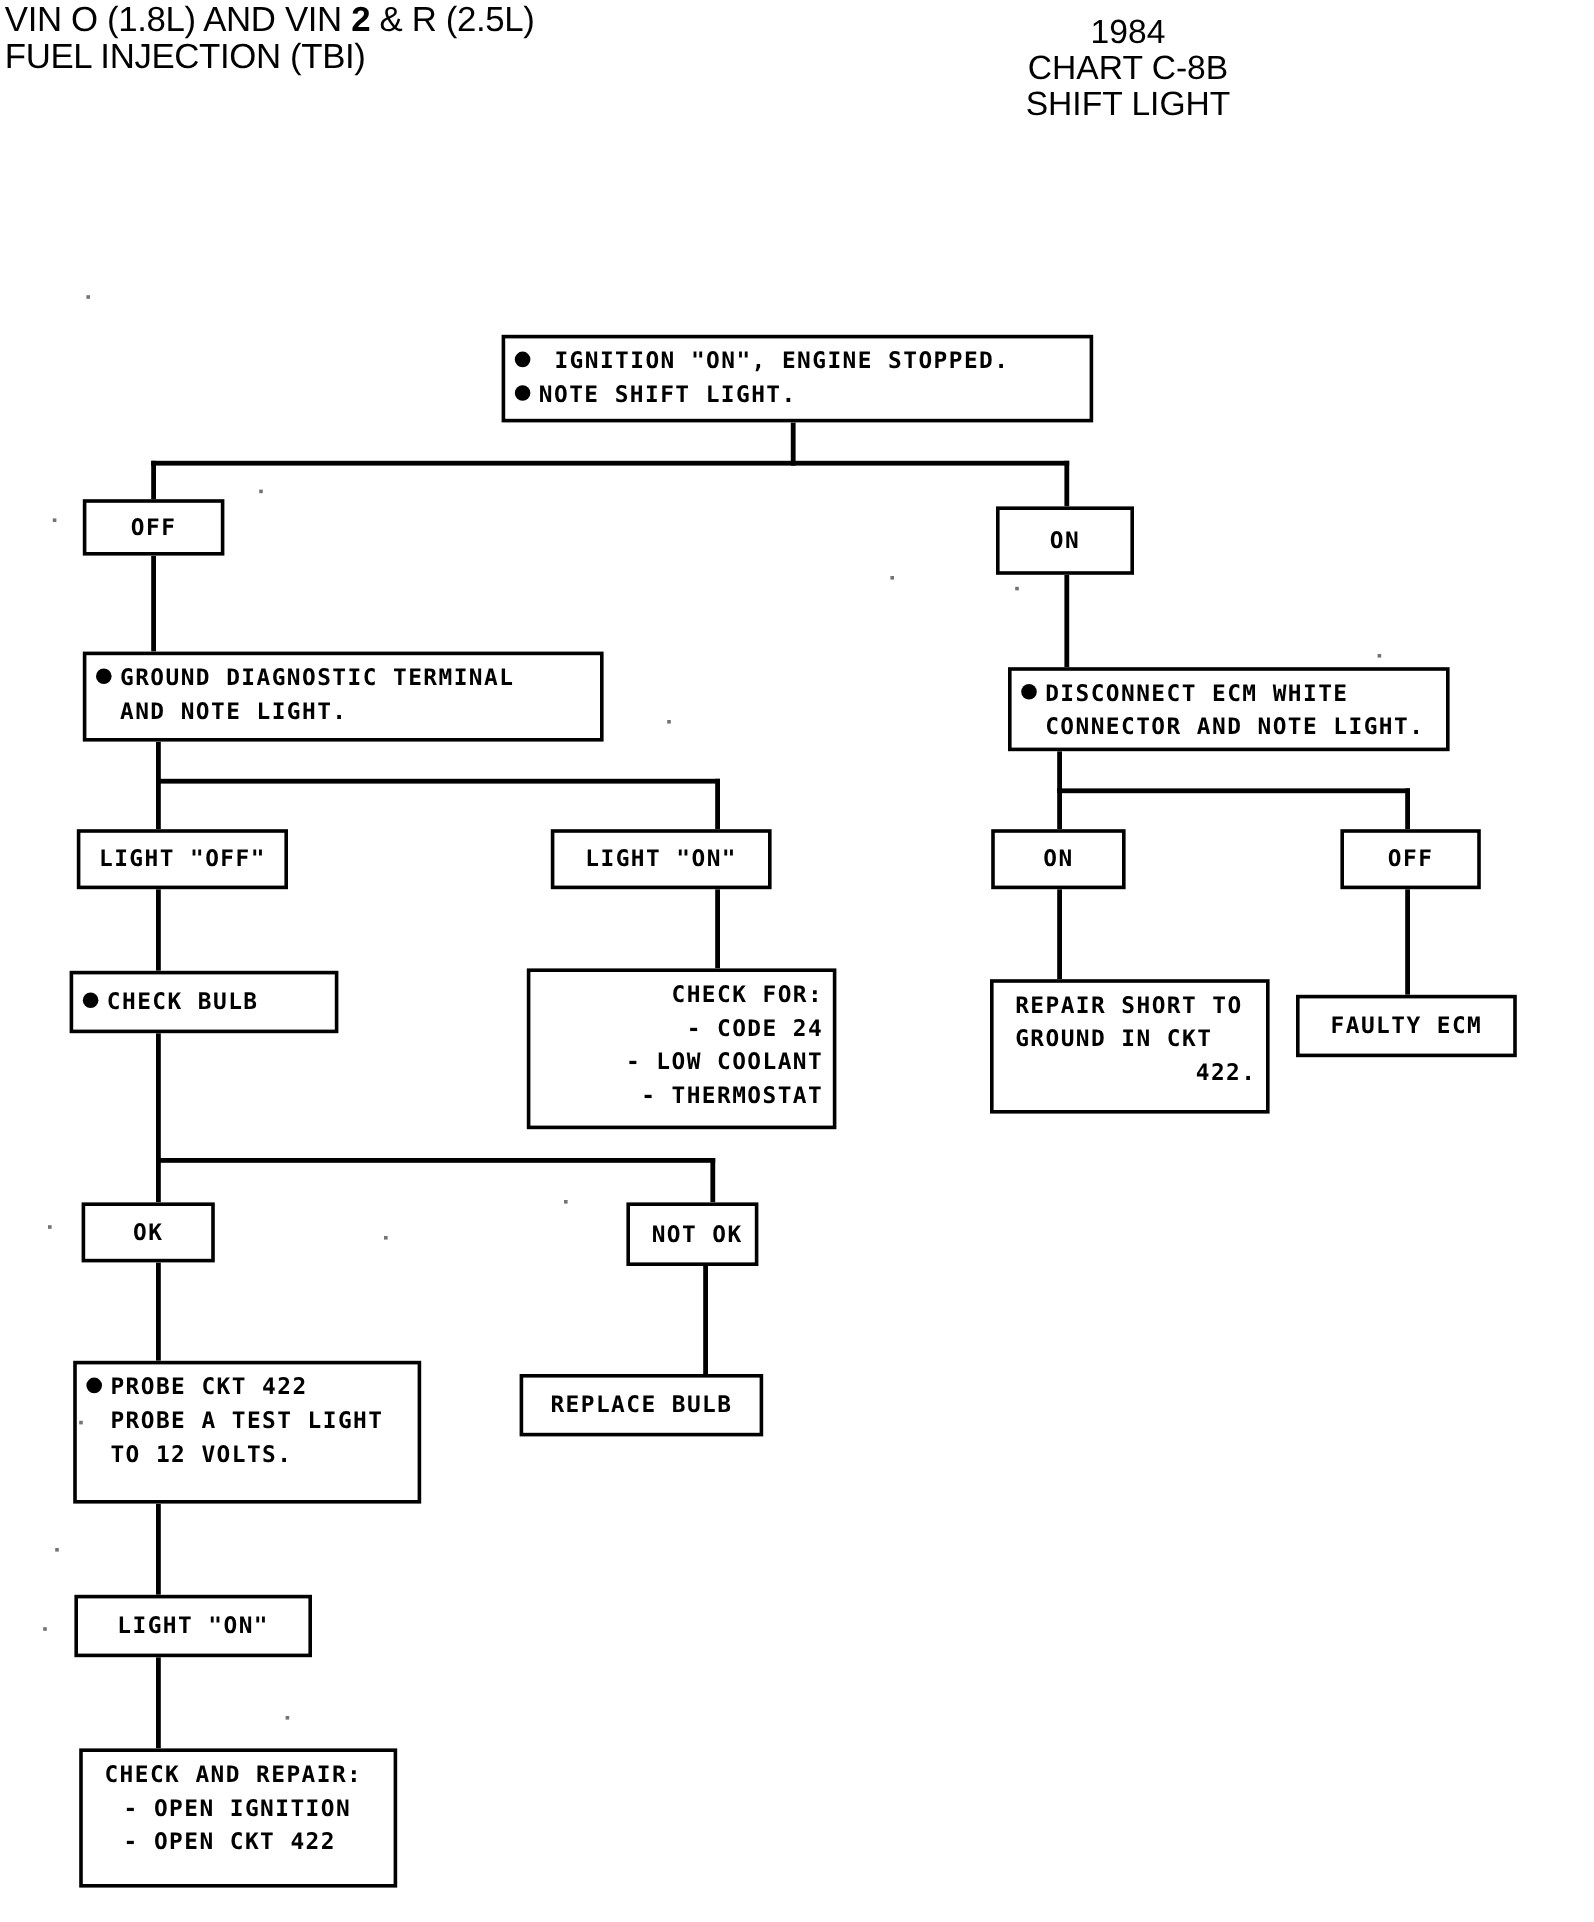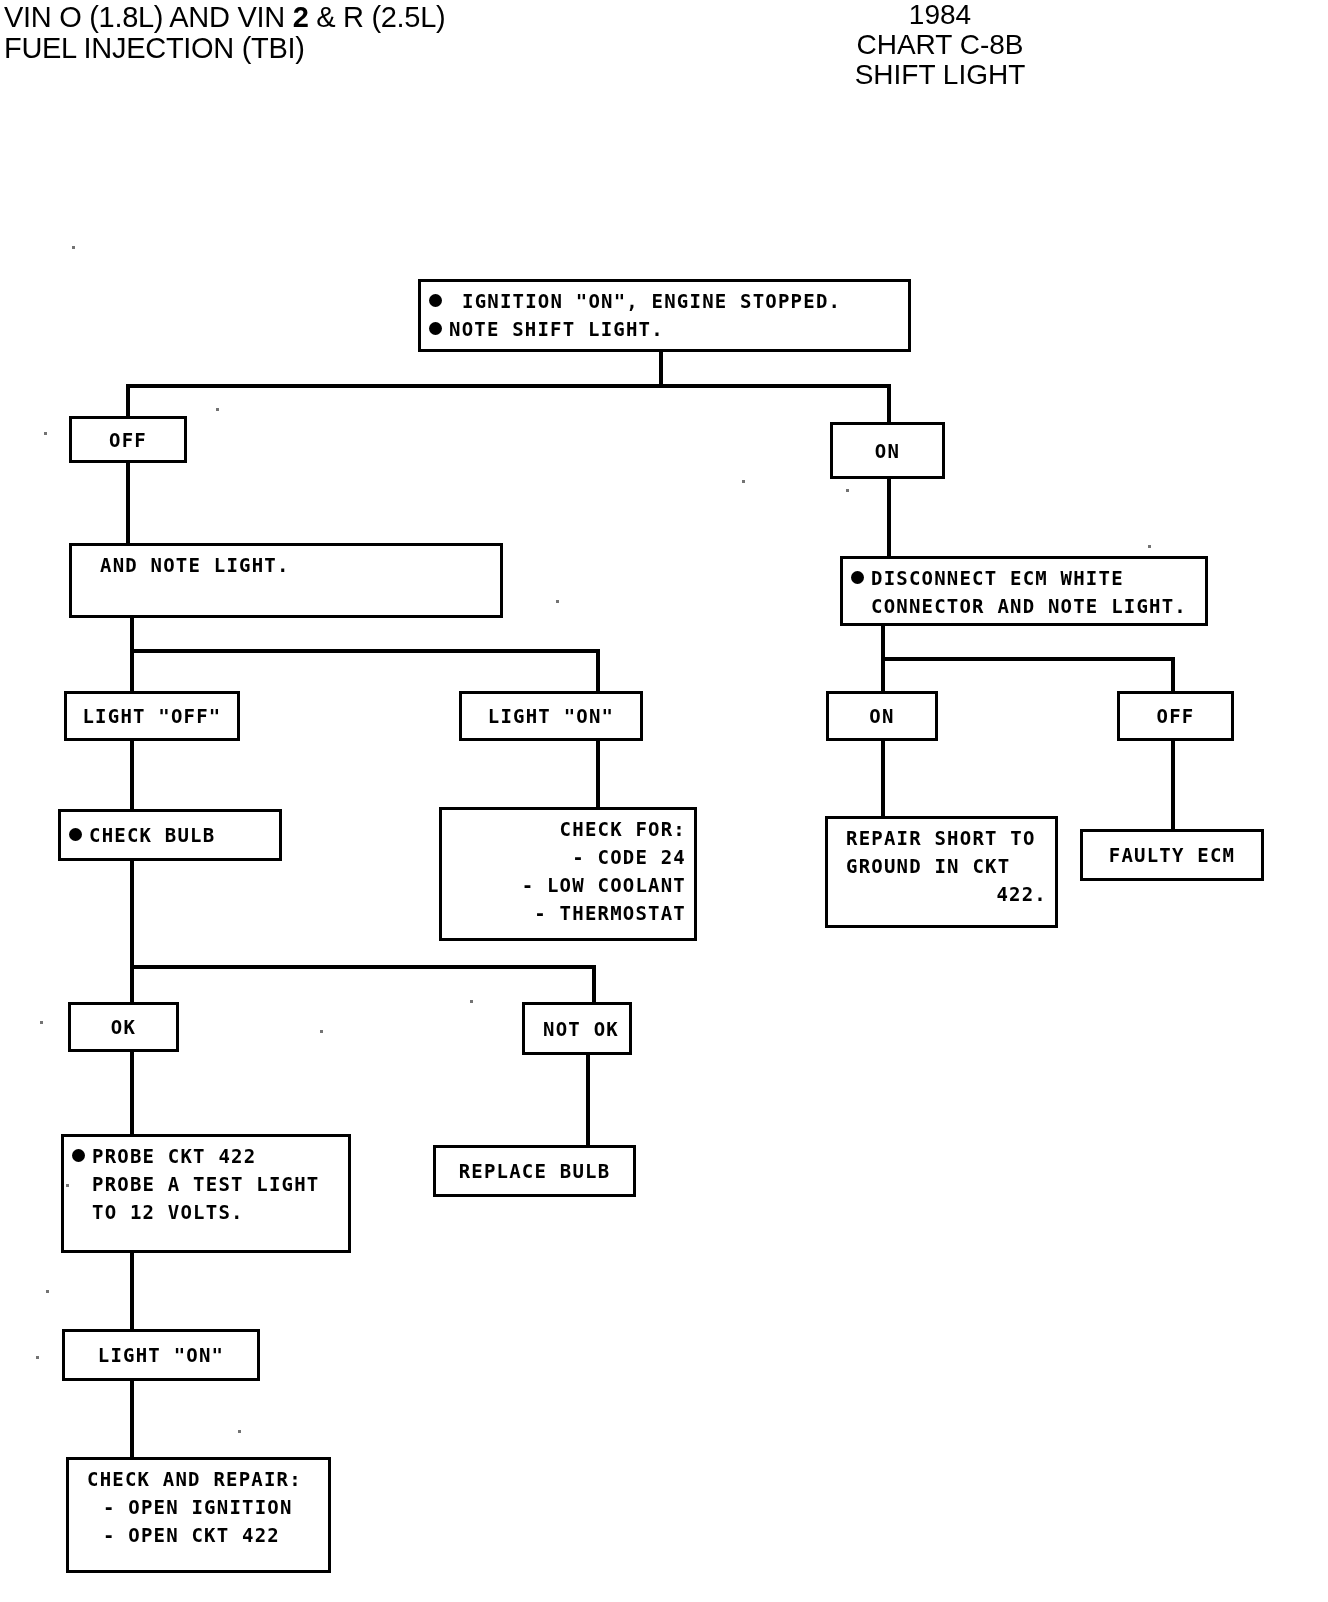--- a/index.html
+++ b/index.html
@@ -26,21 +26,21 @@
     font-size: 29px;
     line-height: 31px;
     letter-spacing: -0.3px;
     white-space: nowrap;
   }
   .hdr-left .bold { font-weight: bold; }
 
   .hdr-right {
     position: absolute;
     left: 800px;
-    top: 0;
+    top: 12px;
     width: 280px;
     font-size: 28px;
     line-height: 30px;
     text-align: center;
     white-space: nowrap;
   }
 
   
   .box {
     position: absolute;
@@ -155,20 +155,21 @@
 
   <div class="box center" style="left:69px; top:416px; width:118px; height:47px;">
     <span class="ln" style="width:100%;text-align:center;">OFF</span>
   </div>
 
   <div class="box center" style="left:830px; top:422px; width:115px; height:57px;">
     <span class="ln" style="width:100%;text-align:center;">ON</span>
   </div>
 
   <div class="box" style="left:69px; top:543px; width:434px; height:75px;">
+    <span class="ln"><span class="bullet"></span><span>GROUND DIAGNOSTIC TERMINAL</span></span>
     <span class="ln" style="padding-left:20px;">AND NOTE LIGHT.</span>
   </div>
 
   <div class="box" style="left:840px; top:556px; width:368px; height:70px;">
     <span class="ln"><span class="bullet"></span><span>DISCONNECT ECM WHITE</span></span>
     <span class="ln" style="padding-left:20px;">CONNECTOR AND NOTE LIGHT.</span>
   </div>
 
   <div class="box center" style="left:64px; top:691px; width:176px; height:50px;">
     <span class="ln" style="width:100%;text-align:center;">LIGHT "OFF"</span>

